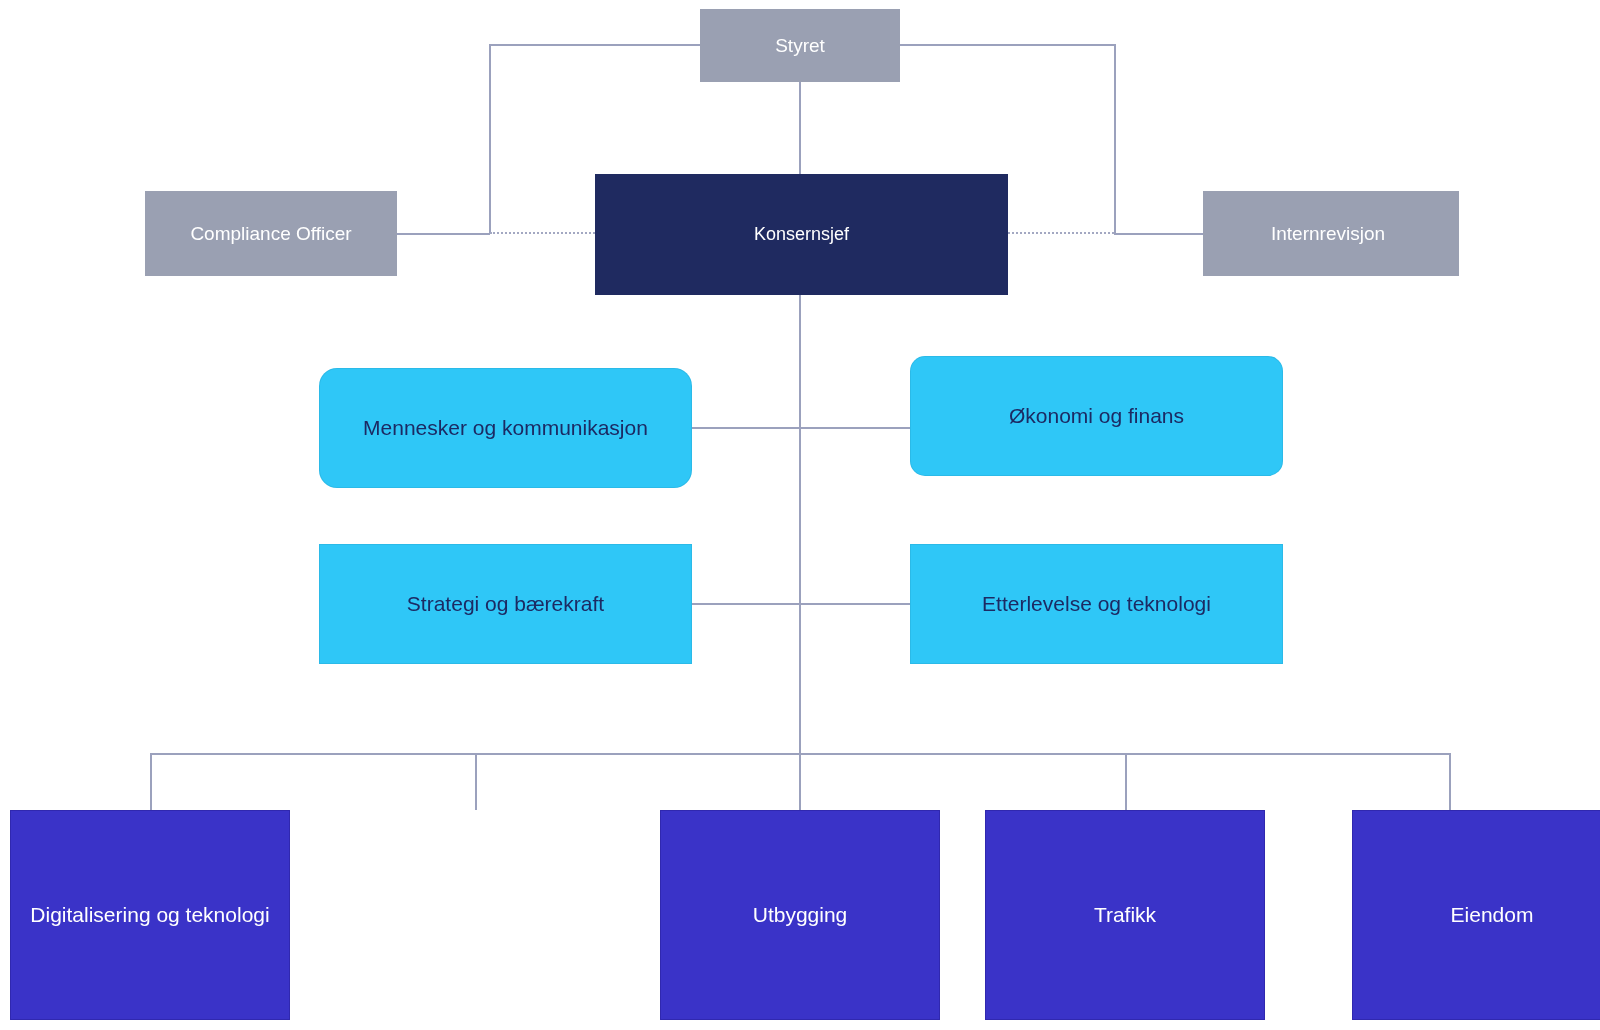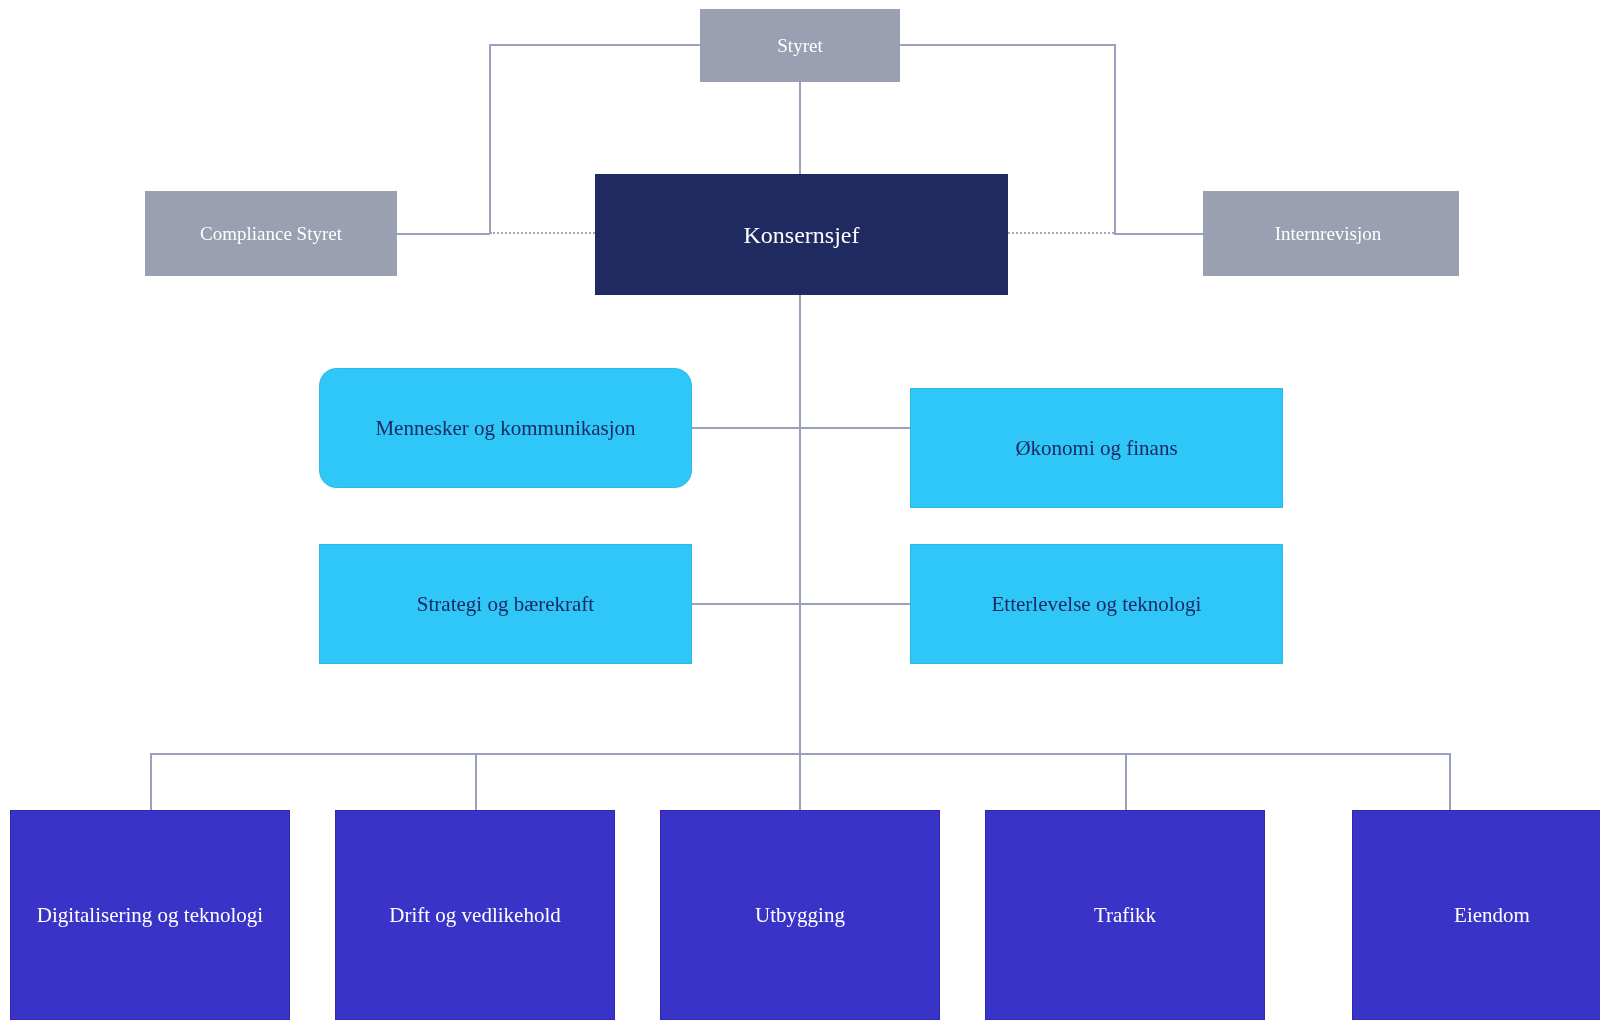--- a/index.html
+++ b/index.html
@@ -16,31 +16,30 @@
     overflow: hidden;
   }
   .node {
     position: absolute;
     display: flex;
     align-items: center;
     justify-content: center;
     text-align: center;
     padding: 6px 18px;
     line-height: 1.25;
-    font-family: Liberation Serif, serif;
   }
   .node.gray {
     background: var(--gray-box, #9aa0b2);
     color: var(--text-light, #ffffff);
     font-size: 19px;
   }
   .node.navy {
     background: var(--navy-box, #1f2a60);
     color: var(--text-light, #ffffff);
-    font-size: 24px;
+    font-size: 18px;
   }
   .node.cyan {
     background: var(--cyan-box, #2fc7f7);
     color: var(--text-dark, #1c2a63);
     font-size: 21px;
     border: 1px solid rgba(10, 80, 110, 0.10);
   }
   .node.indigo {
     background: var(--indigo-box, #3a33c8);
     color: var(--text-light, #ffffff);
@@ -87,44 +86,41 @@
   <div class="line v" style="left:1449px; top:753px; height:57px;"></div>
 
   <div class="node gray" style="left:700px; top:9px; width:200px; height:73px;">
     <span class="label">Styret</span>
   </div>
 
   <div class="node navy" style="left:595px; top:174px; width:413px; height:121px;">
     <span class="label">Konsernsjef</span>
   </div>
   <div class="node gray" style="left:145px; top:191px; width:252px; height:85px;">
-    <span class="label">Compliance Styret</span>
+    <span class="label">Compliance Officer</span>
   </div>
   <div class="node gray" style="left:1203px; top:191px; width:256px; height:85px;padding-left:12px;">
     <span class="label">Internrevisjon</span>
   </div>
 
   <div class="node cyan" style="left:319px; top:368px; width:373px; height:120px;border-radius:18px;">
     <span class="label">Mennesker og kommunikasjon</span>
   </div>
-  <div class="node cyan" style="left:910px; top:388px; width:373px; height:120px;">
+  <div class="node cyan" style="left:910px; top:356px; width:373px; height:120px;border-radius:15px;">
     <span class="label">Økonomi og finans</span>
   </div>
   <div class="node cyan" style="left:319px; top:544px; width:373px; height:120px;">
     <span class="label">Strategi og bærekraft</span>
   </div>
   <div class="node cyan" style="left:910px; top:544px; width:373px; height:120px;">
     <span class="label">Etterlevelse og teknologi</span>
   </div>
 
   <div class="node indigo" style="left:10px; top:810px; width:280px; height:210px;">
     <span class="label">Digitalisering og teknologi</span>
-  </div>
-  <div class="node indigo" style="left:335px; top:810px; width:280px; height:210px;">
-    <span class="label">Drift og vedlikehold</span>
   </div>
   <div class="node indigo" style="left:985px; top:810px; width:280px; height:210px;">
     <span class="label">Trafikk</span>
   </div>
   <div class="node indigo" style="left:660px; top:810px; width:280px; height:210px;">
     <span class="label">Utbygging</span>
   </div>
   <div class="node indigo" style="left:1352px; top:810px; width:280px; height:210px;">
     <span class="label">Eiendom</span>
   </div>

